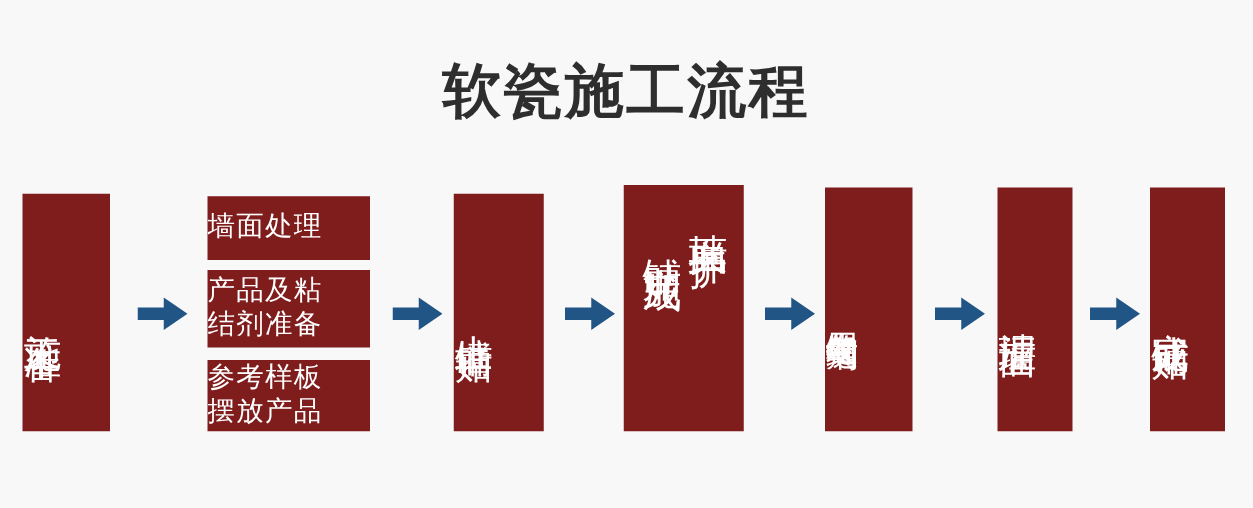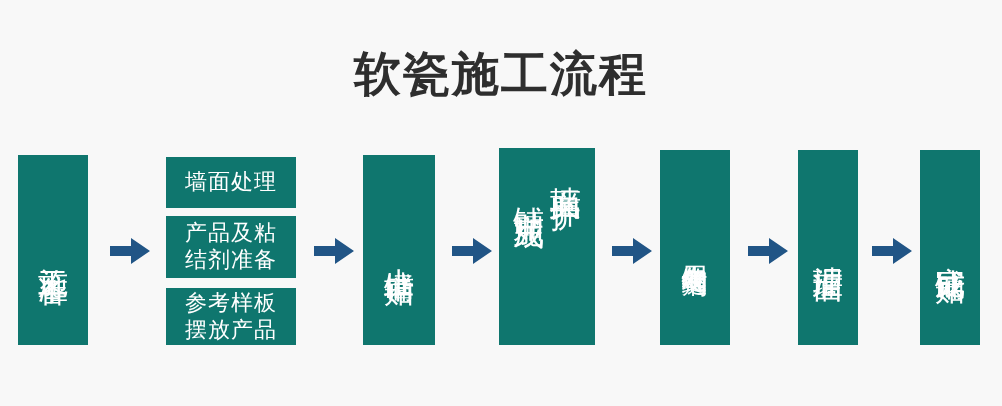--- a/index.html
+++ b/index.html
@@ -31,26 +31,25 @@
     line-height: 56px;
     font-weight: 700;
     color: #2e2e2e;
     letter-spacing: 2px;
     font-family: "DejaVu Sans", "Liberation Sans", sans-serif;
     white-space: nowrap;
   }
   
   .node {
     position: absolute;
-    background: #0f766e;
+    background: #7f1d1d;
     box-sizing: border-box;
     color: #ffffff;
     display: flex;
     align-items: center;
-    justify-content: center;
     overflow: hidden;
   }
   
   .vtext {
     writing-mode: vertical-rl;
     text-orientation: upright;
     font-weight: 400;
     letter-spacing: 3px;
     line-height: 1.0;
     text-align: center;

